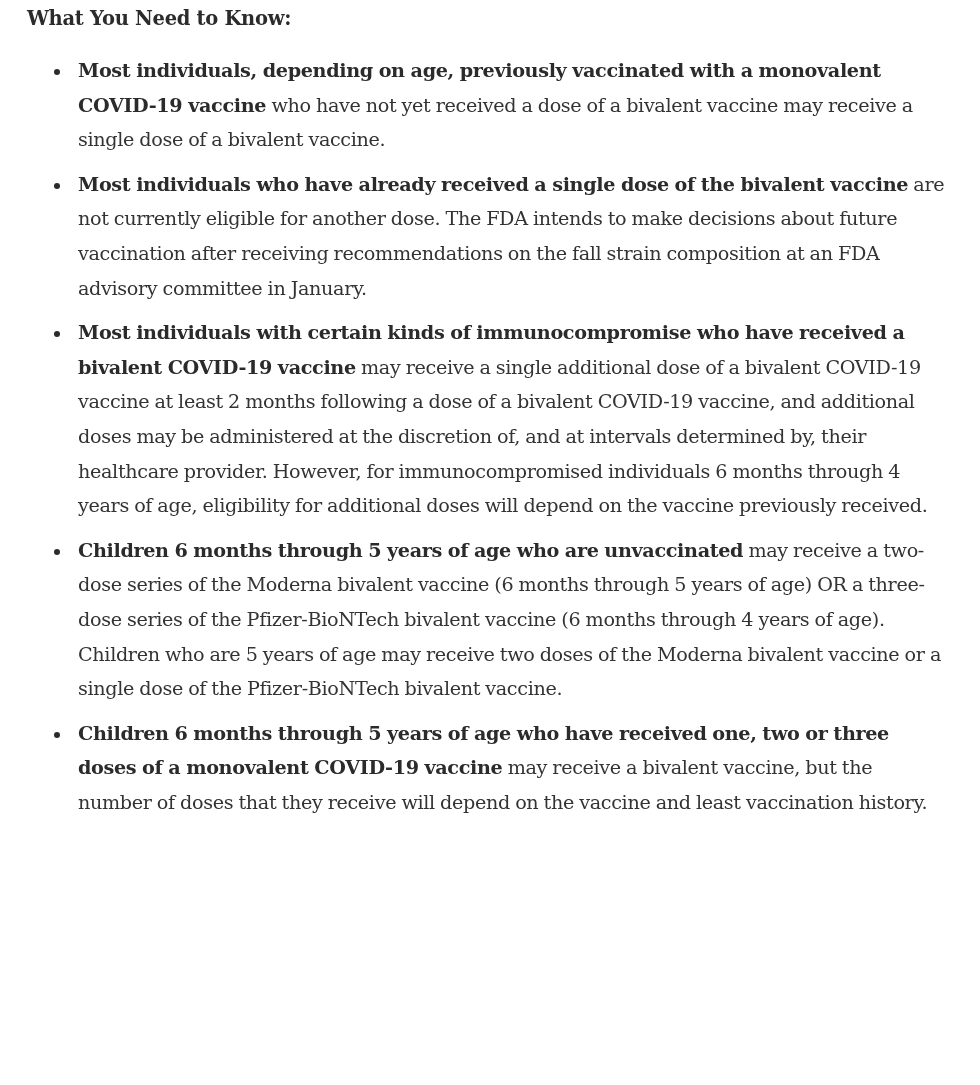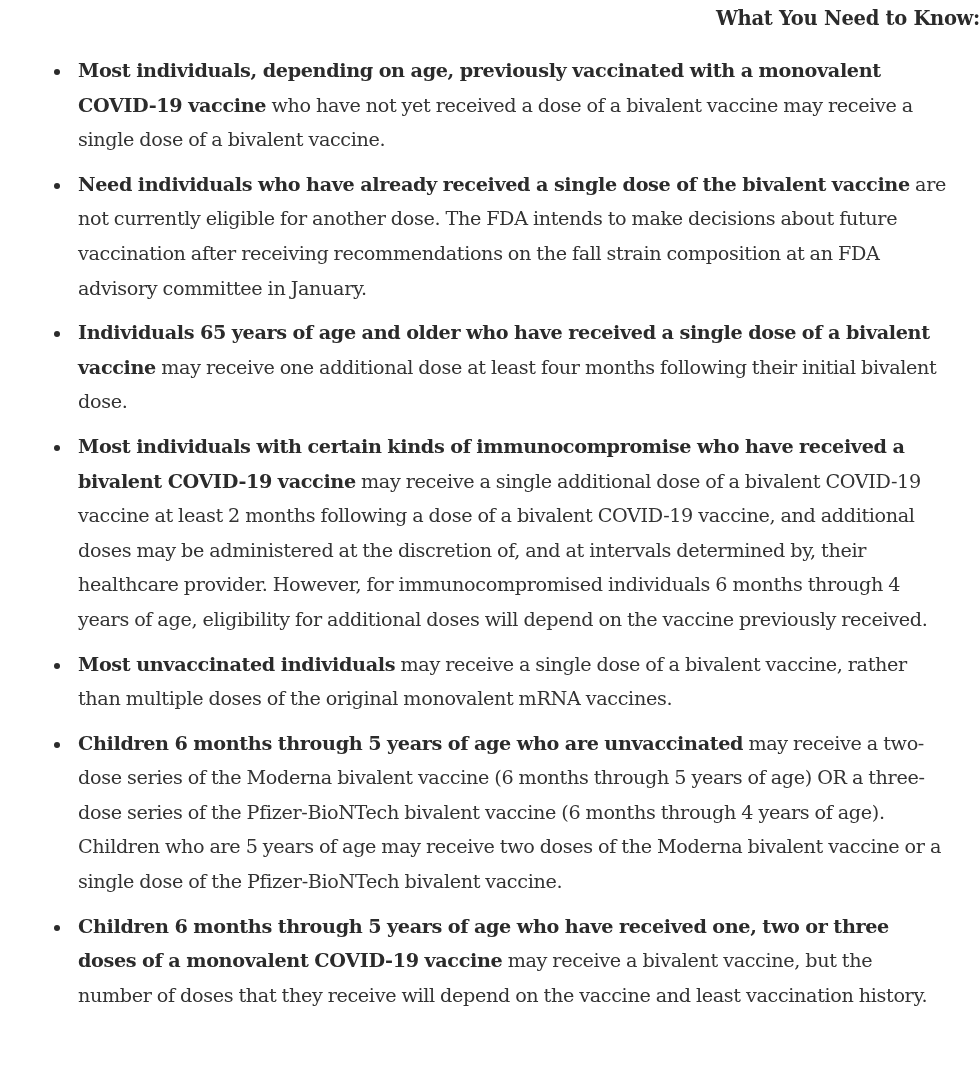--- a/index.html
+++ b/index.html
@@ -19,21 +19,20 @@
       padding: 0 0 0 27px;
     }
     .heading {
       margin: 0;
       padding-top: 6px;
       font-size: 19.5px;
       font-weight: bold;
       line-height: 26px;
       color: #2b2b2b;
       letter-spacing: -0.3px;
-      text-align: right;
     }
     ul.list {
       list-style: none;
       margin: 0;
       padding: 0;
       margin-top: 22px;
     }
     li.item {
       position: relative;
       padding-left: 51px;
@@ -68,33 +67,25 @@
 <div class="content">
   <h3 class="heading">What You Need to Know:</h3>
 
   <ul class="list">
     <li class="item">
       <span class="bullet"></span>
       <strong class="lead">Most individuals, depending on age, previously vaccinated with a monovalent COVID-19 vaccine</strong><span class="rest"> who have not yet received a dose of a bivalent vaccine may receive a single dose of a bivalent vaccine.</span>
     </li>
     <li class="item">
       <span class="bullet"></span>
-      <strong class="lead">Need individuals who have already received a single dose of the bivalent vaccine</strong><span class="rest"> are not currently eligible for another dose. The FDA intends to make decisions about future vaccination after receiving recommendations on the fall strain composition at an FDA advisory committee in January.</span>
-    </li>
-    <li class="item">
-      <span class="bullet"></span>
-      <strong class="lead">Individuals 65 years of age and older who have received a single dose of a bivalent vaccine</strong><span class="rest"> may receive one additional dose at least four months following their initial bivalent dose.</span>
+      <strong class="lead">Most individuals who have already received a single dose of the bivalent vaccine</strong><span class="rest"> are not currently eligible for another dose. The FDA intends to make decisions about future vaccination after receiving recommendations on the fall strain composition at an FDA advisory committee in January.</span>
     </li>
     <li class="item">
       <span class="bullet"></span>
       <strong class="lead">Most individuals with certain kinds of immunocompromise who have received a bivalent COVID-19 vaccine</strong><span class="rest"> may receive a single additional dose of a bivalent COVID-19 vaccine at least 2 months following a dose of a bivalent COVID-19 vaccine, and additional doses may be administered at the discretion of, and at intervals determined by, their healthcare provider. However, for immunocompromised individuals 6 months through 4 years of age, eligibility for additional doses will depend on the vaccine previously received.</span>
-    </li>
-    <li class="item">
-      <span class="bullet"></span>
-      <strong class="lead">Most unvaccinated individuals</strong><span class="rest"> may receive a single dose of a bivalent vaccine, rather than multiple doses of the original monovalent mRNA vaccines.</span>
     </li>
     <li class="item">
       <span class="bullet"></span>
       <strong class="lead">Children 6 months through 5 years of age who are unvaccinated</strong><span class="rest"> may receive a two-dose series of the Moderna bivalent vaccine (6 months through 5 years of age) OR a three-dose series of the Pfizer-BioNTech bivalent vaccine (6 months through 4 years of age). Children who are 5 years of age may receive two doses of the Moderna bivalent vaccine or a single dose of the Pfizer-BioNTech bivalent vaccine.</span>
     </li>
     <li class="item">
       <span class="bullet"></span>
       <strong class="lead">Children 6 months through 5 years of age who have received one, two or three doses of a monovalent COVID-19 vaccine</strong><span class="rest"> may receive a bivalent vaccine, but the number of doses that they receive will depend on the vaccine and least vaccination history.</span>
     </li>
   </ul>

